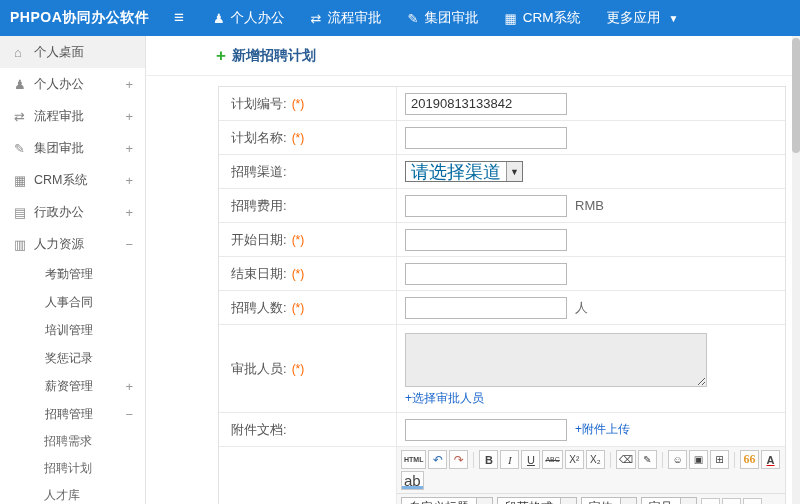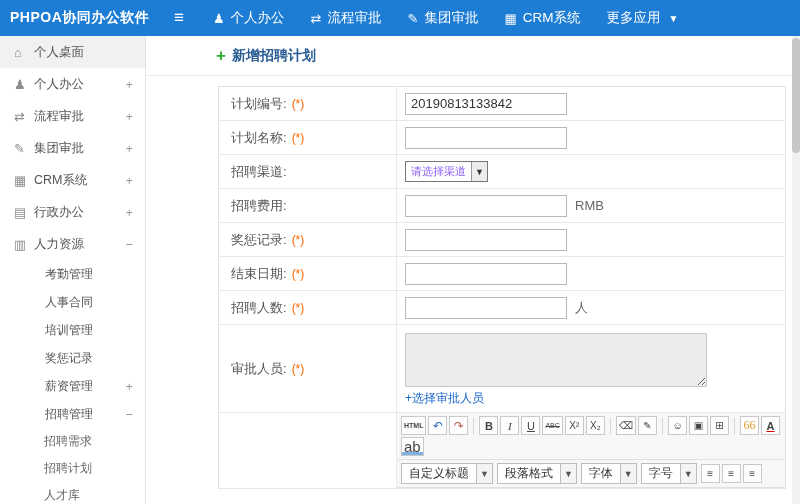--- a/index.html
+++ b/index.html
@@ -30,39 +30,39 @@
   .page-title { color:#2a5d93; font-weight:bold; font-size:14px; }
 
   .form-table { margin:10px 0 0 72px; width:568px; border:1px solid #e2e2e2; border-bottom:none; }
   .frow { display:flex; border-bottom:1px solid #e9e9e9; min-height:34px; align-items:stretch; background:#fff; }
   .fl { width:178px; border-right:1px solid #e9e9e9; display:flex; align-items:center; padding-left:12px; gap:5px; flex:none; }
   .req { color:#ff6600; font-size:12px; }
   .fv { flex:1; display:flex; align-items:center; padding:5px 6px 5px 8px; gap:8px; }
   input.txt { width:162px; height:22px; border:1px solid #b8b8b8; padding:0 5px; font-size:13px; color:#333; font-family:inherit; background:#fff; }
   .suffix { color:#666; }
   .select-box { display:inline-flex; align-items:center; border:1px solid #777; height:21px; cursor:pointer; background:#fff; }
-  .select-text { color:#8b5cf6; font-size:11px; padding:0 5px; }
+  .select-text { color:#0369a1; font-size:18px; padding:0 5px; }
   .select-arrow { font-size:9px; color:#333; padding:0 3px; height:100%; display:flex; align-items:center; border-left:1px solid #999; background:#ececec; }
   .fv.stack { flex-direction:column; align-items:flex-start; gap:3px; padding-top:8px; padding-bottom:5px; }
   textarea.ta { width:302px; height:54px; background:#ececec; border:1px solid #c6c6c6; font-family:inherit; }
   .link { color:#1a66cc; font-size:12px; cursor:pointer; }
 
   
   .fv.editor-cell { flex-direction:column; align-items:stretch; padding:0; gap:0; }
   .ed-toolbar { display:flex; flex-wrap:wrap; align-items:center; gap:2px; padding:3px 4px; background:#f7f7f7; border-bottom:1px solid #e0e0e0; }
   .ed-btn { min-width:19px; height:19px; padding:0 2px; border:1px solid #c9c9c9; background:#fdfdfd; display:inline-flex; align-items:center; justify-content:center; font-size:10px; color:#444; cursor:pointer; }
   .ed-sep { width:1px; height:16px; background:#d8d8d8; margin:0 3px; }
   .b-html { font-size:7px; font-weight:bold; letter-spacing:0; }
   .b-undo { color:#2b6cb5; font-size:12px; }
   .b-redo { color:#b55a4a; font-size:12px; }
   .b-bold { font-weight:bold; font-size:11px; }
   .b-italic { font-style:italic; font-family:"Liberation Serif",serif; font-size:11px; }
   .b-underline { text-decoration:underline; font-size:11px; }
   .b-strike { text-decoration:line-through; font-size:7px; }
-  .b-quote { color:#e49b2d; font-weight:normal; font-family:"Liberation Serif",serif; font-size:12px; }
+  .b-quote { color:#e49b2d; font-weight:bold; font-family:"Liberation Serif",serif; font-size:12px; }
   .b-fontcolor { font-weight:bold; text-decoration:underline; text-decoration-color:#d00; font-size:11px; }
   .b-highlight { font-size:15px; background:#fdfdfd; box-shadow:inset 0 -3px 0 #7fb2e5; }
   .ed-dd { display:inline-flex; align-items:center; border:1px solid #bdbdbd; background:#fff; height:21px; font-size:12px; color:#333; cursor:pointer; margin-right:2px; }
   .ed-dd .dd-label { padding:0 7px; white-space:nowrap; }
   .ed-dd .dd-arrow { border-left:1px solid #bdbdbd; padding:0 3px; font-size:9px; color:#555; height:100%; display:flex; align-items:center; background:#f4f4f4; }
 
   
   .scrollbar { position:absolute; top:36px; right:0; width:8px; height:468px; background:#f1f1f1; }
   .scroll-thumb { position:absolute; top:2px; left:0; width:8px; height:115px; background:#c6c6c6; border-radius:4px; }
 </style>
@@ -208,21 +208,21 @@
         <span class="req"></span>
       </div>
       <div class="fv">
         <input class="txt" type="text" value="" style="">
         <span class="suffix">RMB</span>
       </div>
     </div>
 
     <div class="frow">
       <div class="fl">
-        <span>奖惩记录:</span>
+        <span>开始日期:</span>
         <span class="req">(*)</span>
       </div>
       <div class="fv">
         <input class="txt" type="text" value="" style="">
       </div>
     </div>
 
     <div class="frow">
       <div class="fl">
         <span>结束日期:</span>
@@ -248,20 +248,30 @@
       <div class="fl">
         <span>审批人员:</span>
         <span class="req">(*)</span>
       </div>
       <div class="fv stack">
         <textarea class="ta" style=""></textarea>
         <span class="link">+选择审批人员</span>
       </div>
     </div>
 
+    <div class="frow">
+      <div class="fl">
+        <span>附件文档:</span>
+        <span class="req"></span>
+      </div>
+      <div class="fv">
+        <input class="txt" type="text" value="" style="">
+        <span class="link">+附件上传</span>
+      </div>
+    </div>
 
     <div class="frow">
       <div class="fl"></div>
       <div class="fv editor-cell">
 
         <div class="ed-toolbar">
           <span class="ed-btn b-html">HTML</span>
           <span class="ed-btn b-undo">↶</span>
           <span class="ed-btn b-redo">↷</span>
           <span class="ed-sep"></span>

